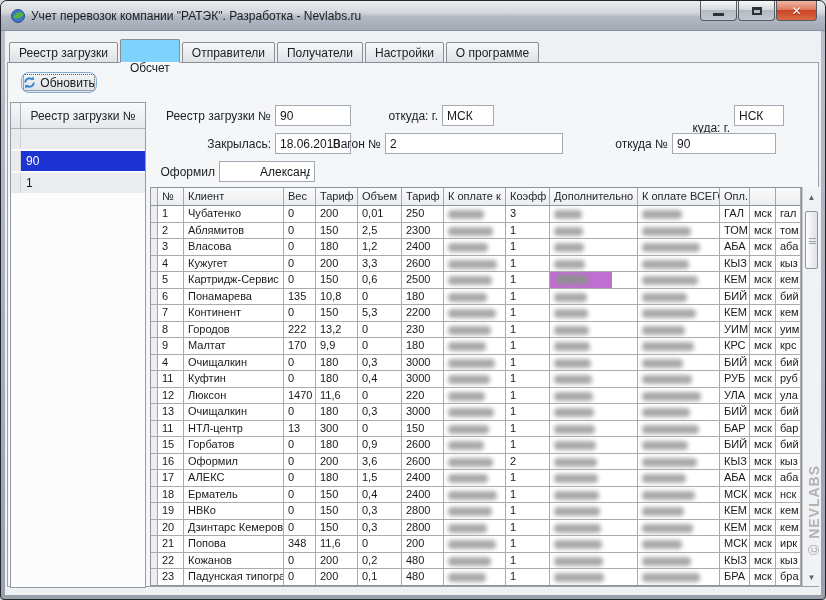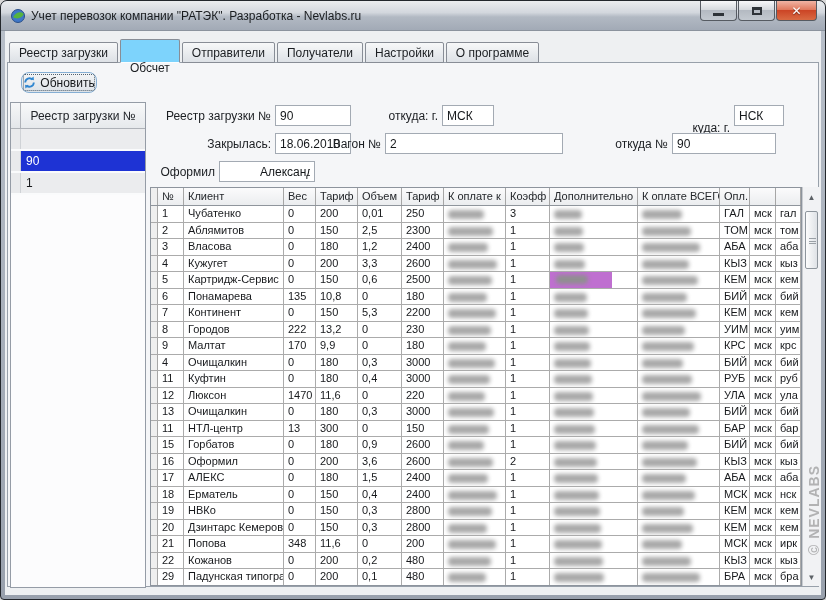--- a/index.html
+++ b/index.html
@@ -622,21 +622,21 @@
               <div class="g-cell" style="width: 62px;"><span class="blur-bar" style="width: 43px;"></span></div>
               <div class="g-cell" style="width: 44px;">1</div>
               <div class="g-cell" style="width: 88px;"><span class="blur-bar" style="width: 49px;"></span></div>
               <div class="g-cell" style="width: 82px;"><span class="blur-bar" style="width: 49px;"></span></div>
               <div class="g-cell" style="width: 30px;">КЫЗ</div>
               <div class="g-cell" style="width: 26px;">мск</div>
               <div class="g-cell" style="width: 25px;">кыз</div>
             </div>
             <div class="g-row">
               <div class="g-rowhdr"></div>
-              <div class="g-cell" style="width: 26px;">29</div>
+              <div class="g-cell" style="width: 26px;">23</div>
               <div class="g-cell" style="width: 100px;">Падунская типография</div>
               <div class="g-cell" style="width: 32px;">0</div>
               <div class="g-cell" style="width: 42px;">200</div>
               <div class="g-cell" style="width: 44px;">0,1</div>
               <div class="g-cell" style="width: 42px;">480</div>
               <div class="g-cell" style="width: 62px;"><span class="blur-bar" style="width: 38px;"></span></div>
               <div class="g-cell" style="width: 44px;">1</div>
               <div class="g-cell" style="width: 88px;"><span class="blur-bar" style="width: 50px;"></span></div>
               <div class="g-cell" style="width: 82px;"><span class="blur-bar" style="width: 58px;"></span></div>
               <div class="g-cell" style="width: 30px;">БРА</div>

